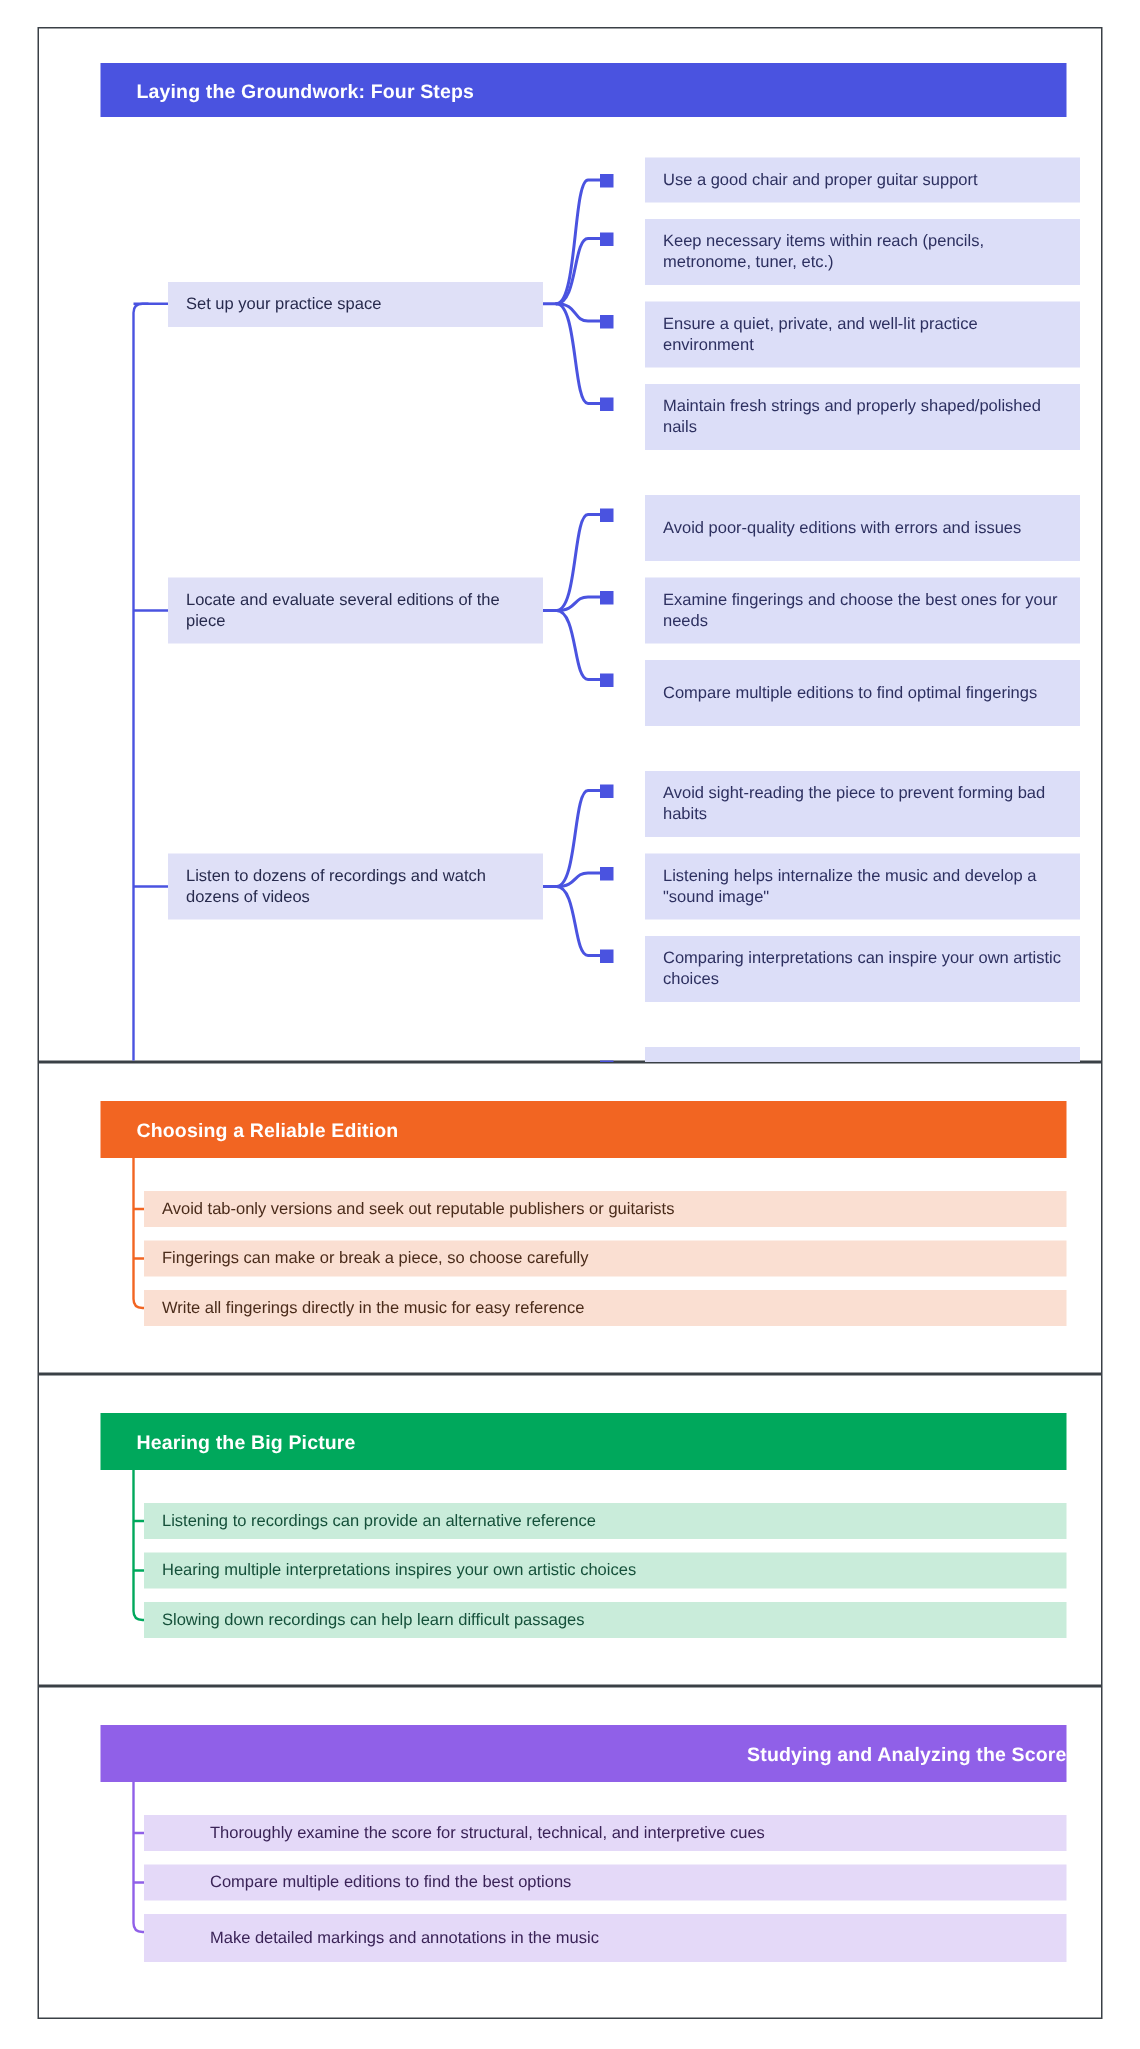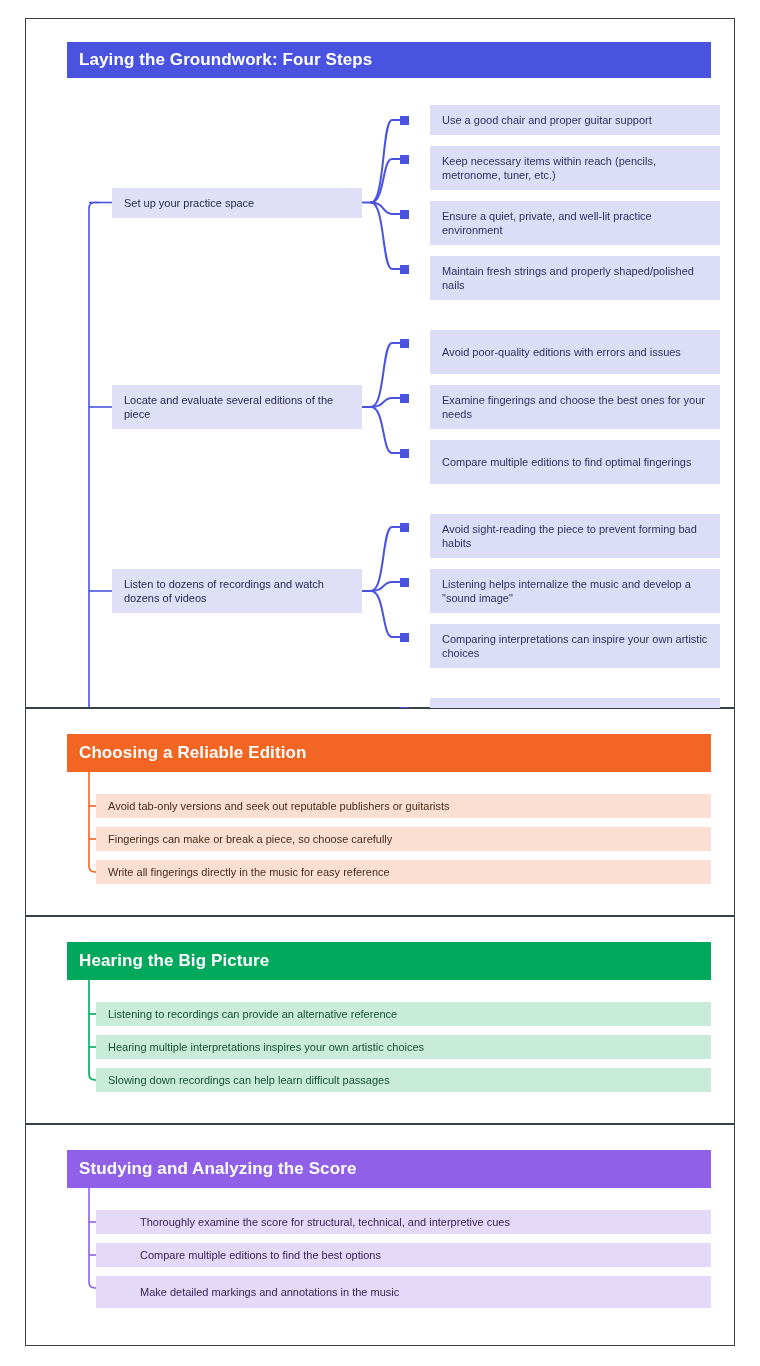--- a/index.html
+++ b/index.html
@@ -15,21 +15,21 @@
   .panel{position:absolute;left:25px;width:710px;border:1.5px solid #3a4046;box-sizing:border-box;background:#fff;}
   #panel-groundwork{top:18px;height:690px;}
   #panel-edition   {top:708px;height:208px;}
   #panel-hearing   {top:916px;height:208px;}
   #panel-studying  {top:1124px;height:222px;}
 
   .inner{position:absolute;inset:0;}
 
   
   .hdr{position:absolute;left:41px;width:644px;display:flex;align-items:center;}
-  .hdr-title{font-size:17px;font-weight:600;color:#ffffff;letter-spacing:.1px;padding-left:12px;}
+  .hdr-title{font-size:13px;font-weight:600;color:#ffffff;letter-spacing:.1px;padding-left:24px;}
 
   
   .node{position:absolute;box-sizing:border-box;display:flex;align-items:center;}
   .node-txt{font-size:11px;line-height:14px;color:#2b2b55;padding:0 12px;}
 
   
   .branch{background:#dfe0f7;}
   .branch .node-txt{color:#272a4d;}
 
   
@@ -196,21 +196,21 @@
           <span class="node-txt">Hearing multiple interpretations inspires your own artistic choices</span>
         </div>
         <div class="node row-green" style="left: 70px; top: 151px; width: 615px; height: 24px;">
           <span class="node-txt">Slowing down recordings can help learn difficult passages</span>
         </div>
       </div>
   </div>
 
   <div class="panel" id="panel-studying">
     <div class="inner" id="inner-studying">
-        <div class="hdr" style="top: 25px; height: 38px; background: rgb(144, 96, 232);">
+        <div class="hdr" style="top: 25px; height: 38px; background: rgb(144, 96, 232); justify-content: flex-end;">
           <span class="hdr-title">Studying and Analyzing the Score</span>
         </div>
         <svg class="wires" width="707" height="220">
           <path d="M 63 63 V 157 Q 63 163 69 163 H 70" fill="none" stroke="#9060e8" stroke-width="1.6"></path>
           <line x1="63" y1="97" x2="70" y2="97" stroke="#9060e8" stroke-width="1.6"></line>
           <line x1="63" y1="130" x2="70" y2="130" stroke="#9060e8" stroke-width="1.6"></line>
         </svg>
         <div class="node row-purple" style="left: 70px; top: 85px; width: 615px; height: 24px;">
           <span class="node-txt">Thoroughly examine the score for structural, technical, and interpretive cues</span>
         </div>

